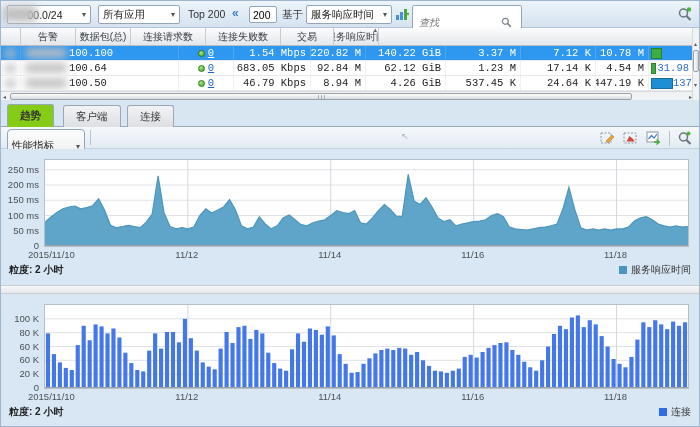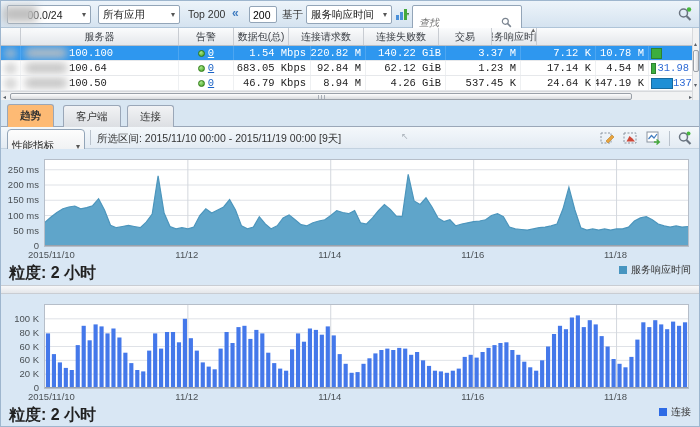--- a/index.html
+++ b/index.html
@@ -39,38 +39,38 @@
   .hscroll{position:absolute;left:0;top:90px;width:693px;height:9px;background:#F1F2F3;border-top:1px solid #D7D9DC;}
   .hthumb{position:absolute;left:9px;top:1px;width:622px;height:7px;background:linear-gradient(#FDFDFD,#D9DBDE);border:1px solid #9AA0A8;border-radius:2px;}
   .grip{position:absolute;left:50%;top:1px;width:1px;height:4px;background:#A8AEB6;box-shadow:-3px 0 #A8AEB6,3px 0 #A8AEB6;}
   .sarrow{position:absolute;font-size:6px;color:#5A6068;line-height:9px;}
   .vscroll{position:absolute;right:0;top:27px;width:7px;height:72px;background:#F1F2F3;border-left:1px solid #D7D9DC;}
   .vthumb{position:absolute;left:0px;top:22px;width:6px;height:22px;background:linear-gradient(90deg,#FDFDFD,#D9DBDE);border:1px solid #9AA0A8;border-radius:2px;}
 
   
   .tabstrip{position:absolute;left:0;top:99px;width:100%;height:27px;background:#D8E6F2;border-bottom:1px solid #9AA7B8;}
   .tab{position:absolute;top:5px;height:22px;display:flex;align-items:center;justify-content:center;font-size:10.5px;color:#333;background:linear-gradient(#F2F3F5,#DCDFE3);border:1px solid #9AA7B8;border-bottom:none;border-radius:3px 3px 0 0;padding:0 12px;}
-  .tab.active{background:#fdba74;font-weight:bold;height:23px;top:4px;z-index:2;}
+  .tab.active{background:#84cc16;font-weight:bold;height:23px;top:4px;z-index:2;}
   .subbar{position:absolute;left:0;top:126px;width:100%;height:22px;background:linear-gradient(#F4F8FB,#E3EBF3);border-bottom:1px solid #C3D2E0;}
   .subbar .combo{position:absolute;left:6px;top:2px;width:78px;height:17px;background:linear-gradient(#FDFDFD,#E8EAED);border:1px solid #93A5B8;border-radius:4px;display:flex;align-items:center;padding:16px 4px;}
   .range-text{position:absolute;left:96px;top:5px;color:#333;}
   .hint{position:absolute;left:400px;top:4px;color:#AAB2BA;font-size:9px;}
   .sub-icons{position:absolute;right:6px;top:3px;display:flex;align-items:center;gap:7px;}
   .vdiv{width:1px;height:15px;background:#B9C2CC;}
   .icon16{width:16px;height:16px;display:block;}
 
   
   .panel{position:absolute;left:0;top:148px;width:100%;height:279px;background:#D9E7F4;}
   .plot{position:absolute;left:43px;background:#fff;border:1px solid #B6BEC9;}
   #plot0{top:10px;width:645px;height:88px;}
   #plot1{top:155px;width:645px;height:85px;}
   .ytick,.xtick{position:absolute;font-size:9.5px;color:#4A5055;}
   .ytick{width:38px;text-align:right;}
   .xtick{width:80px;text-align:center;}
-  .gran{position:absolute;left:8px;font-weight:600;color:#222;font-size:16px;}
+  .gran{position:absolute;left:8px;font-weight:600;color:#222;font-size:10px;}
   .legend{position:absolute;right:8px;display:flex;align-items:center;gap:4px;font-size:10px;color:#333;}
   .legend-sq{width:8px;height:8px;display:inline-block;}
   .splitter{position:absolute;left:0;top:136px;width:100%;height:9px;background:linear-gradient(#F7F8F9,#E4E6EA);border-top:1px solid #C9CDD3;border-bottom:1px solid #C9CDD3;}
 </style>
 </head>
 <body>
 
 <div class="window">
 
   <div class="toolbar">
@@ -107,21 +107,20 @@
     <svg class="icon16" style="position:absolute;left:676px;top:5px;" viewBox="0 0 16 16">
       <circle cx="12" cy="3.5" r="2.2" fill="#46B83C"></circle>
       <circle cx="6.5" cy="7" r="4" fill="none" stroke="#6A7480" stroke-width="1.5"></circle>
       <line x1="9.5" y1="10" x2="13.5" y2="14" stroke="#6A7480" stroke-width="2.2"></line>
     </svg>
   </div>
 
   <div class="grid">
     <div class="thead">
       <div class="th c0"></div>
-      <div class="th c1">服务器</div>
       <div class="th c2">告警</div>
       <div class="th c4">数据包(总)</div>
       <div class="th c6">连接请求数</div>
       <div class="th c7">连接失败数</div>
       <div class="th c8">交易</div>
       <div class="th c9">
         <span>服务响应时间</span>
         <span style="position:absolute;right:1px;top:-2px;font-size:7px;color:#666;">▴</span>
       </div>
     </div>
@@ -215,21 +214,20 @@
     <div class="tab" style="left:62px;">客户端</div>
     <div class="tab" style="left:126px;">连接</div>
   </div>
 
   <div class="subbar">
     <div class="combo">
       <span>性能指标</span>
       <span class="arrow">▾</span>
     </div>
     <div class="vdiv" style="position:absolute;left:89px;top:3px;"></div>
-    <span class="range-text">所选区间: 2015/11/10 00:00 - 2015/11/19 00:00 [9天]</span>
     <span class="hint">↖</span>
     <div class="sub-icons">
       <svg class="icon16" viewBox="0 0 16 16">
         <rect x="1" y="3" width="10" height="10" fill="none" stroke="#8A94A0" stroke-dasharray="2,1.5"></rect>
         <path d="M6 11 L12 5 L14 7 L8 13 Z" fill="#E8A33D" stroke="#B97E23" stroke-width="0.6"></path>
       </svg>
       <svg class="icon16" viewBox="0 0 16 16">
         <rect x="1" y="3" width="12" height="10" fill="none" stroke="#8A94A0" stroke-dasharray="2,1.5"></rect>
         <path d="M3.5 11.5 L6.5 6 L9.5 8.5 L12 11.5 Z" fill="#D04838"></path>
       </svg>

